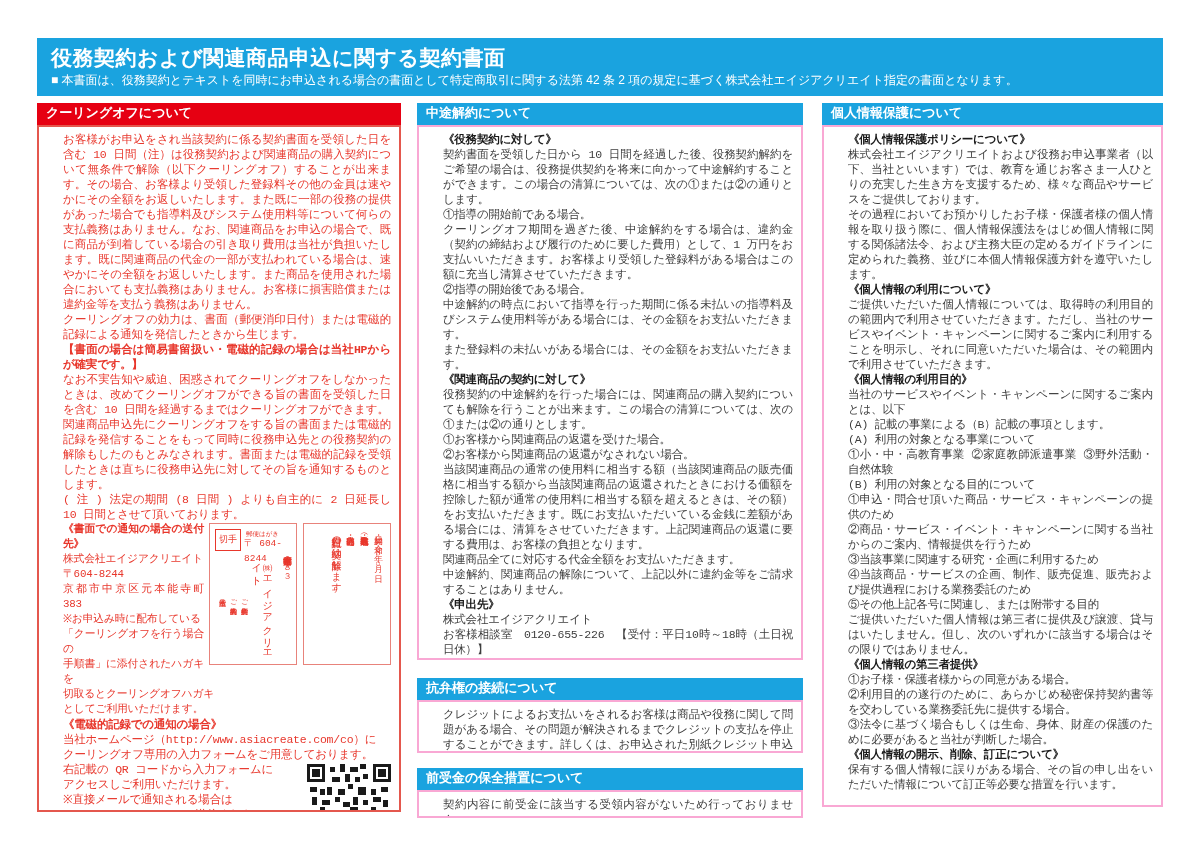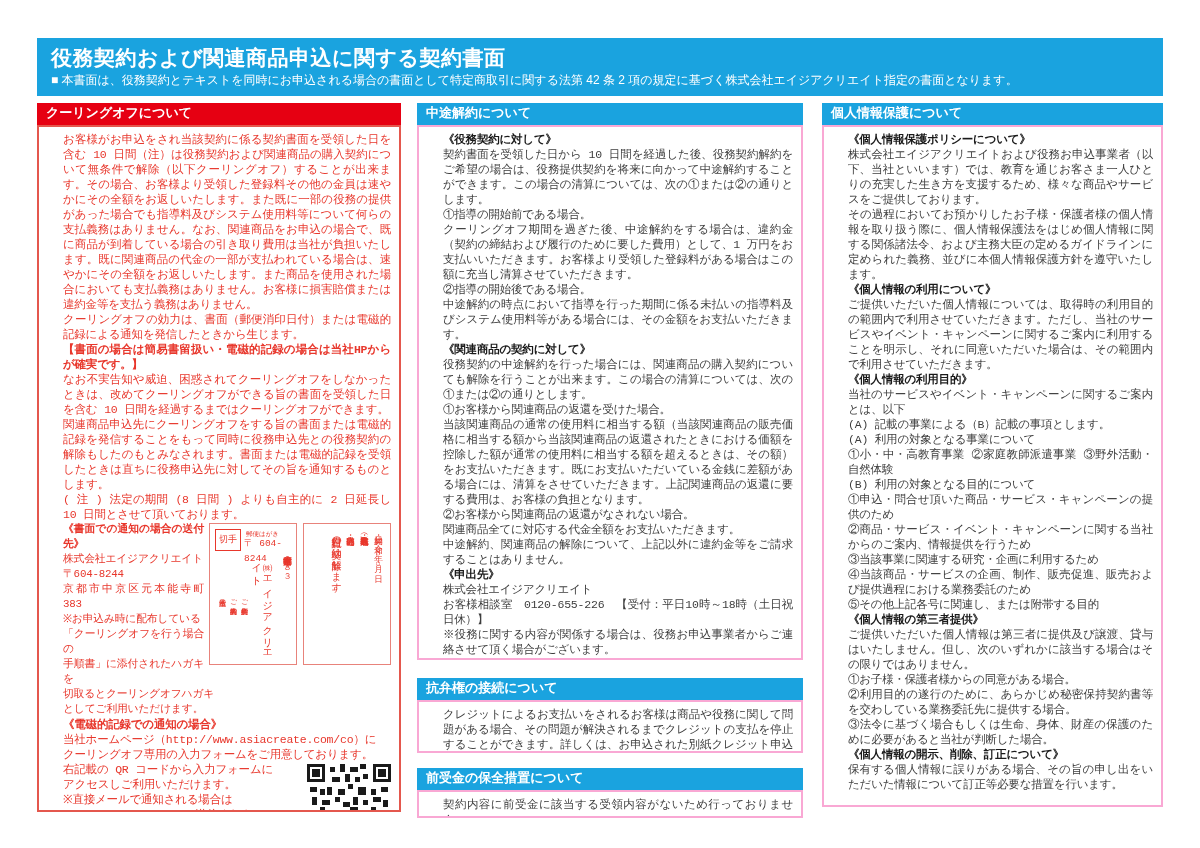--- a/index.html
+++ b/index.html
@@ -204,25 +204,26 @@
 
 <section class="abs col col-mid-1">
   <div class="sec-h blue">中途解約について</div>
   <div class="sec-body blue-b">
       <p class="blk b">《役務契約に対して》</p>
       <p class="blk">契約書面を受領した日から 10 日間を経過した後、役務契約解約をご希望の場合は、役務提供契約を将来に向かって中途解約することができます。この場合の清算については、次の①または②の通りとします。</p>
       <p class="blk">①指導の開始前である場合。</p>
       <p class="blk">クーリングオフ期間を過ぎた後、中途解約をする場合は、違約金（契約の締結および履行のために要した費用）として、1 万円をお支払いいただきます。お客様より受領した登録料がある場合はこの額に充当し清算させていただきます。</p>
       <p class="blk">②指導の開始後である場合。</p>
       <p class="blk">中途解約の時点において指導を行った期間に係る未払いの指導料及びシステム使用料等がある場合には、その金額をお支払いただきます。</p>
+      <p class="blk">また登録料の未払いがある場合には、その金額をお支払いただきます。</p>
       <p class="blk b">《関連商品の契約に対して》</p>
       <p class="blk">役務契約の中途解約を行った場合には、関連商品の購入契約についても解除を行うことが出来ます。この場合の清算については、次の①または②の通りとします。</p>
       <p class="blk">①お客様から関連商品の返還を受けた場合。</p>
+      <p class="blk">②お客様から関連商品の返還がなされない場合。</p>
       <p class="blk">当該関連商品の通常の使用料に相当する額（当該関連商品の販売価格に相当する額から当該関連商品の返還されたときにおける価額を控除した額が通常の使用料に相当する額を超えるときは、その額）をお支払いただきます。既にお支払いただいている金銭に差額がある場合には、清算をさせていただきます。上記関連商品の返還に要する費用は、お客様の負担となります。</p>
-      <p class="blk">②お客様から関連商品の返還がなされない場合。</p>
       <p class="blk">関連商品全てに対応する代金全額をお支払いただきます。</p>
       <p class="blk">中途解約、関連商品の解除について、上記以外に違約金等をご請求することはありません。</p>
       <p class="blk b">《申出先》</p>
       <p class="blk">株式会社エイジアクリエイト</p>
       <p class="blk">お客様相談室　0120-655-226　【受付：平日10時～18時（土日祝日休）】</p>
       <p class="blk">※役務に関する内容が関係する場合は、役務お申込事業者からご連絡させて頂く場合がございます。</p>
       <p class="blk">弊社ホームページ『お客様相談室』にて、解約等に関する質問等を公開しておりますで、ご参考にして下さい。</p>
     </div>
 </section>
 
@@ -253,22 +254,22 @@
         <p class="blk pre">当社のサービスやイベント・キャンペーンに関するご案内とは、以下
 (A) 記載の事業による（B）記載の事項とします。</p>
         <p class="blk">(A) 利用の対象となる事業について</p>
         <p class="blk">①小・中・高教育事業 ②家庭教師派遣事業 ③野外活動・自然体験</p>
         <p class="blk">(B) 利用の対象となる目的について</p>
         <p class="blk">①申込・問合せ頂いた商品・サービス・キャンペーンの提供のため</p>
         <p class="blk">②商品・サービス・イベント・キャンペーンに関する当社からのご案内、情報提供を行うため</p>
         <p class="blk">③当該事業に関連する研究・企画に利用するため</p>
         <p class="blk">④当該商品・サービスの企画、制作、販売促進、販売および提供過程における業務委託のため</p>
         <p class="blk">⑤その他上記各号に関連し、または附帯する目的</p>
+        <p class="blk">ご提供いただいた個人情報は第三者に提供及び譲渡、貸与はいたしません。但し、次のいずれかに該当する場合はその限りではありません。</p>
         <p class="blk b">《個人情報の第三者提供》</p>
-        <p class="blk">ご提供いただいた個人情報は第三者に提供及び譲渡、貸与はいたしません。但し、次のいずれかに該当する場合はその限りではありません。</p>
         <p class="blk">①お子様・保護者様からの同意がある場合。</p>
         <p class="blk">②利用目的の遂行のために、あらかじめ秘密保持契約書等を交わしている業務委託先に提供する場合。</p>
         <p class="blk">③法令に基づく場合もしくは生命、身体、財産の保護のために必要があると当社が判断した場合。</p>
         <p class="blk b">《個人情報の開示、削除、訂正について》</p>
         <p class="blk">保有する個人情報に誤りがある場合、その旨の申し出をいただいた情報について訂正等必要な措置を行います。</p>
         <p class="blk sp"></p>
         <p class="blk b">《個人情報に関する開示、訂正、削除等のお申し出先》</p>
         <p class="blk">株式会社エイジアクリエイト</p>
       </div>
 

